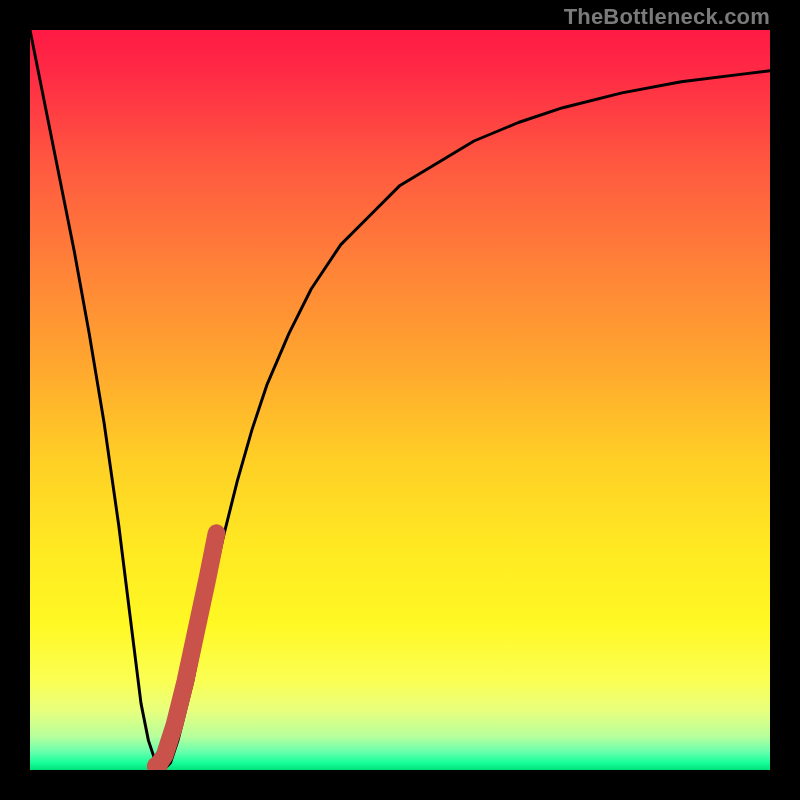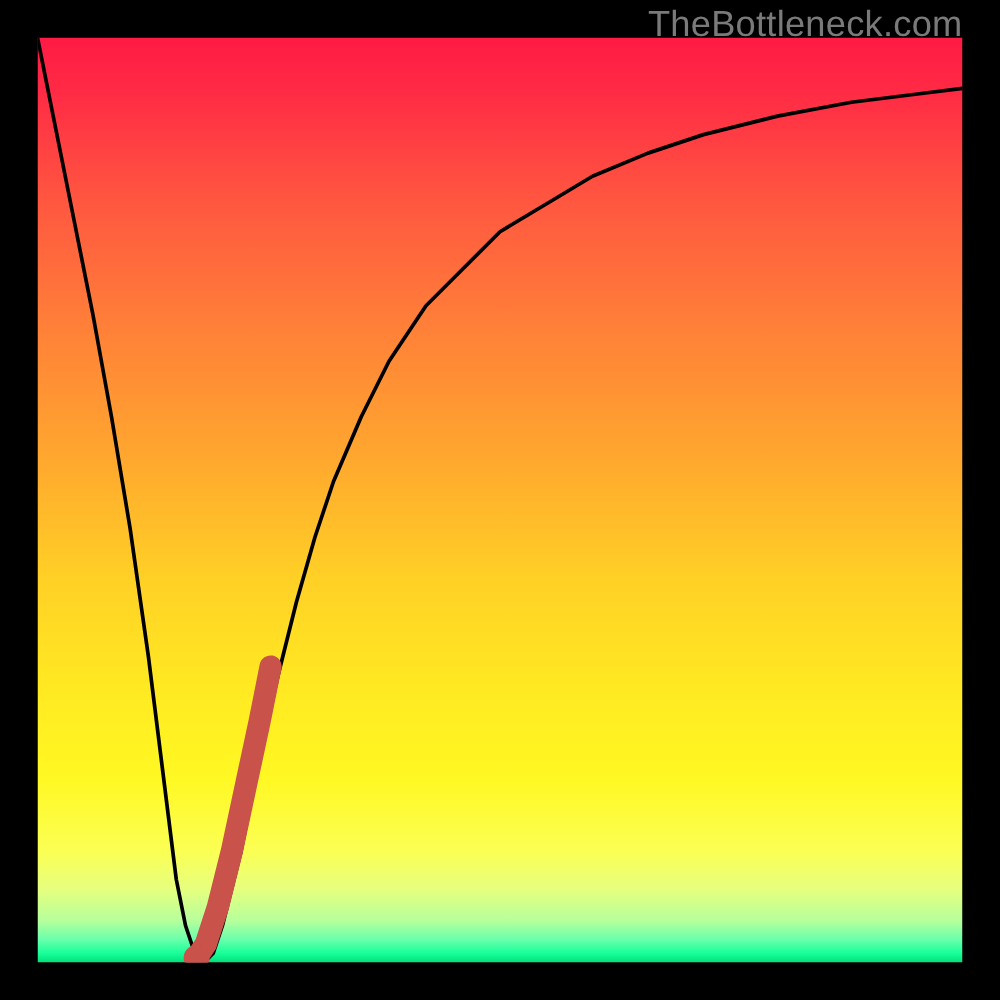--- a/index.html
+++ b/index.html
@@ -32,22 +32,22 @@
   }
   .curve-svg {
     position: absolute;
     left: 0; top: 0; width: 100%; height: 100%;
   }
   .watermark {
     position: absolute;
     top: 4px;
     right: 30px;
     color: #7a7a7a;
-    font-size: 29px;
-    font-weight: 400;
+    font-size: 22px;
+    font-weight: 700;
     letter-spacing: 0.2px;
     user-select: none;
   }
 </style>
 </head>
 <body>
 
 <div class="frame">
   <div class="plot">
     <svg class="gradient-bg" viewBox="0 0 100 100" preserveAspectRatio="none">

